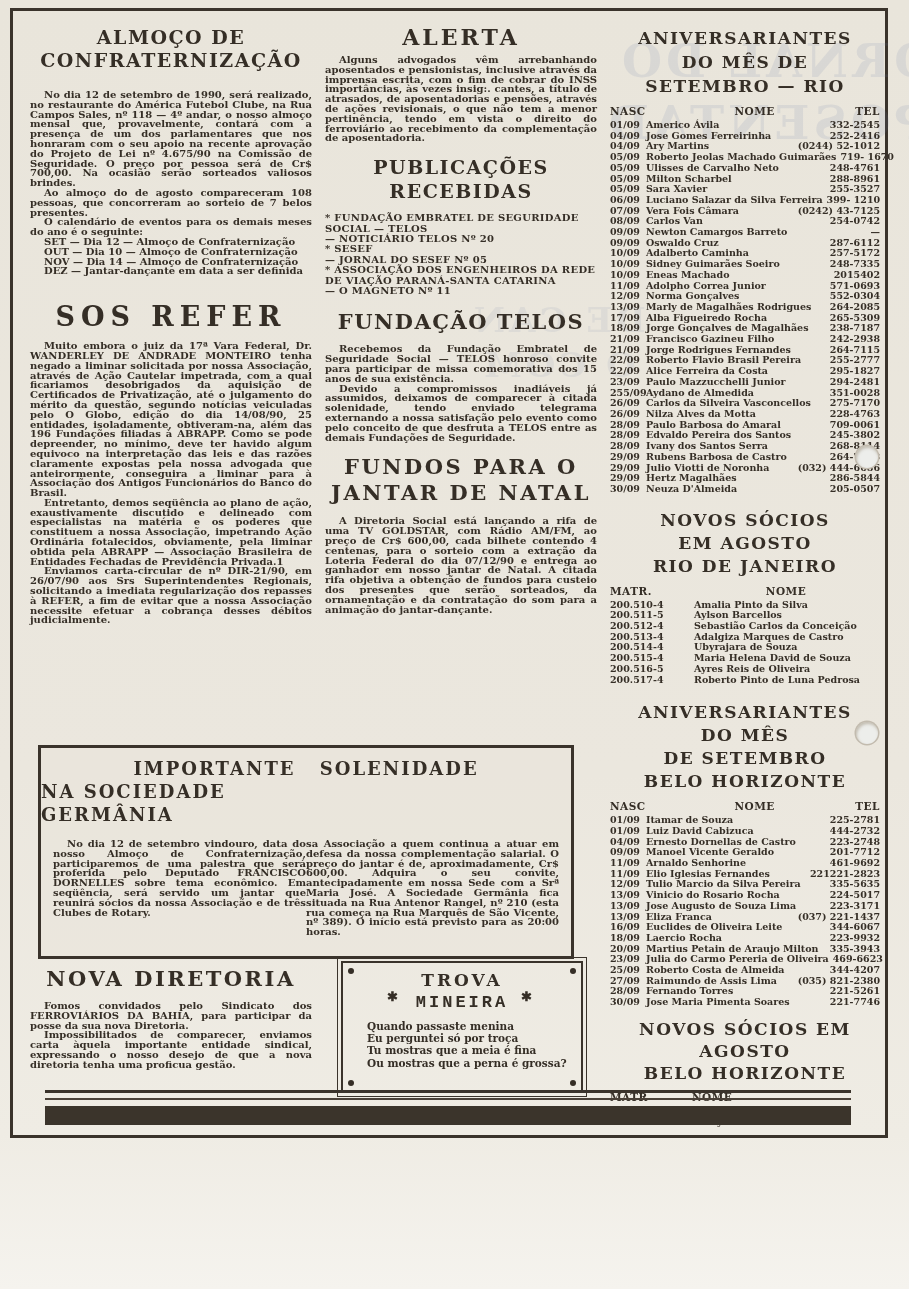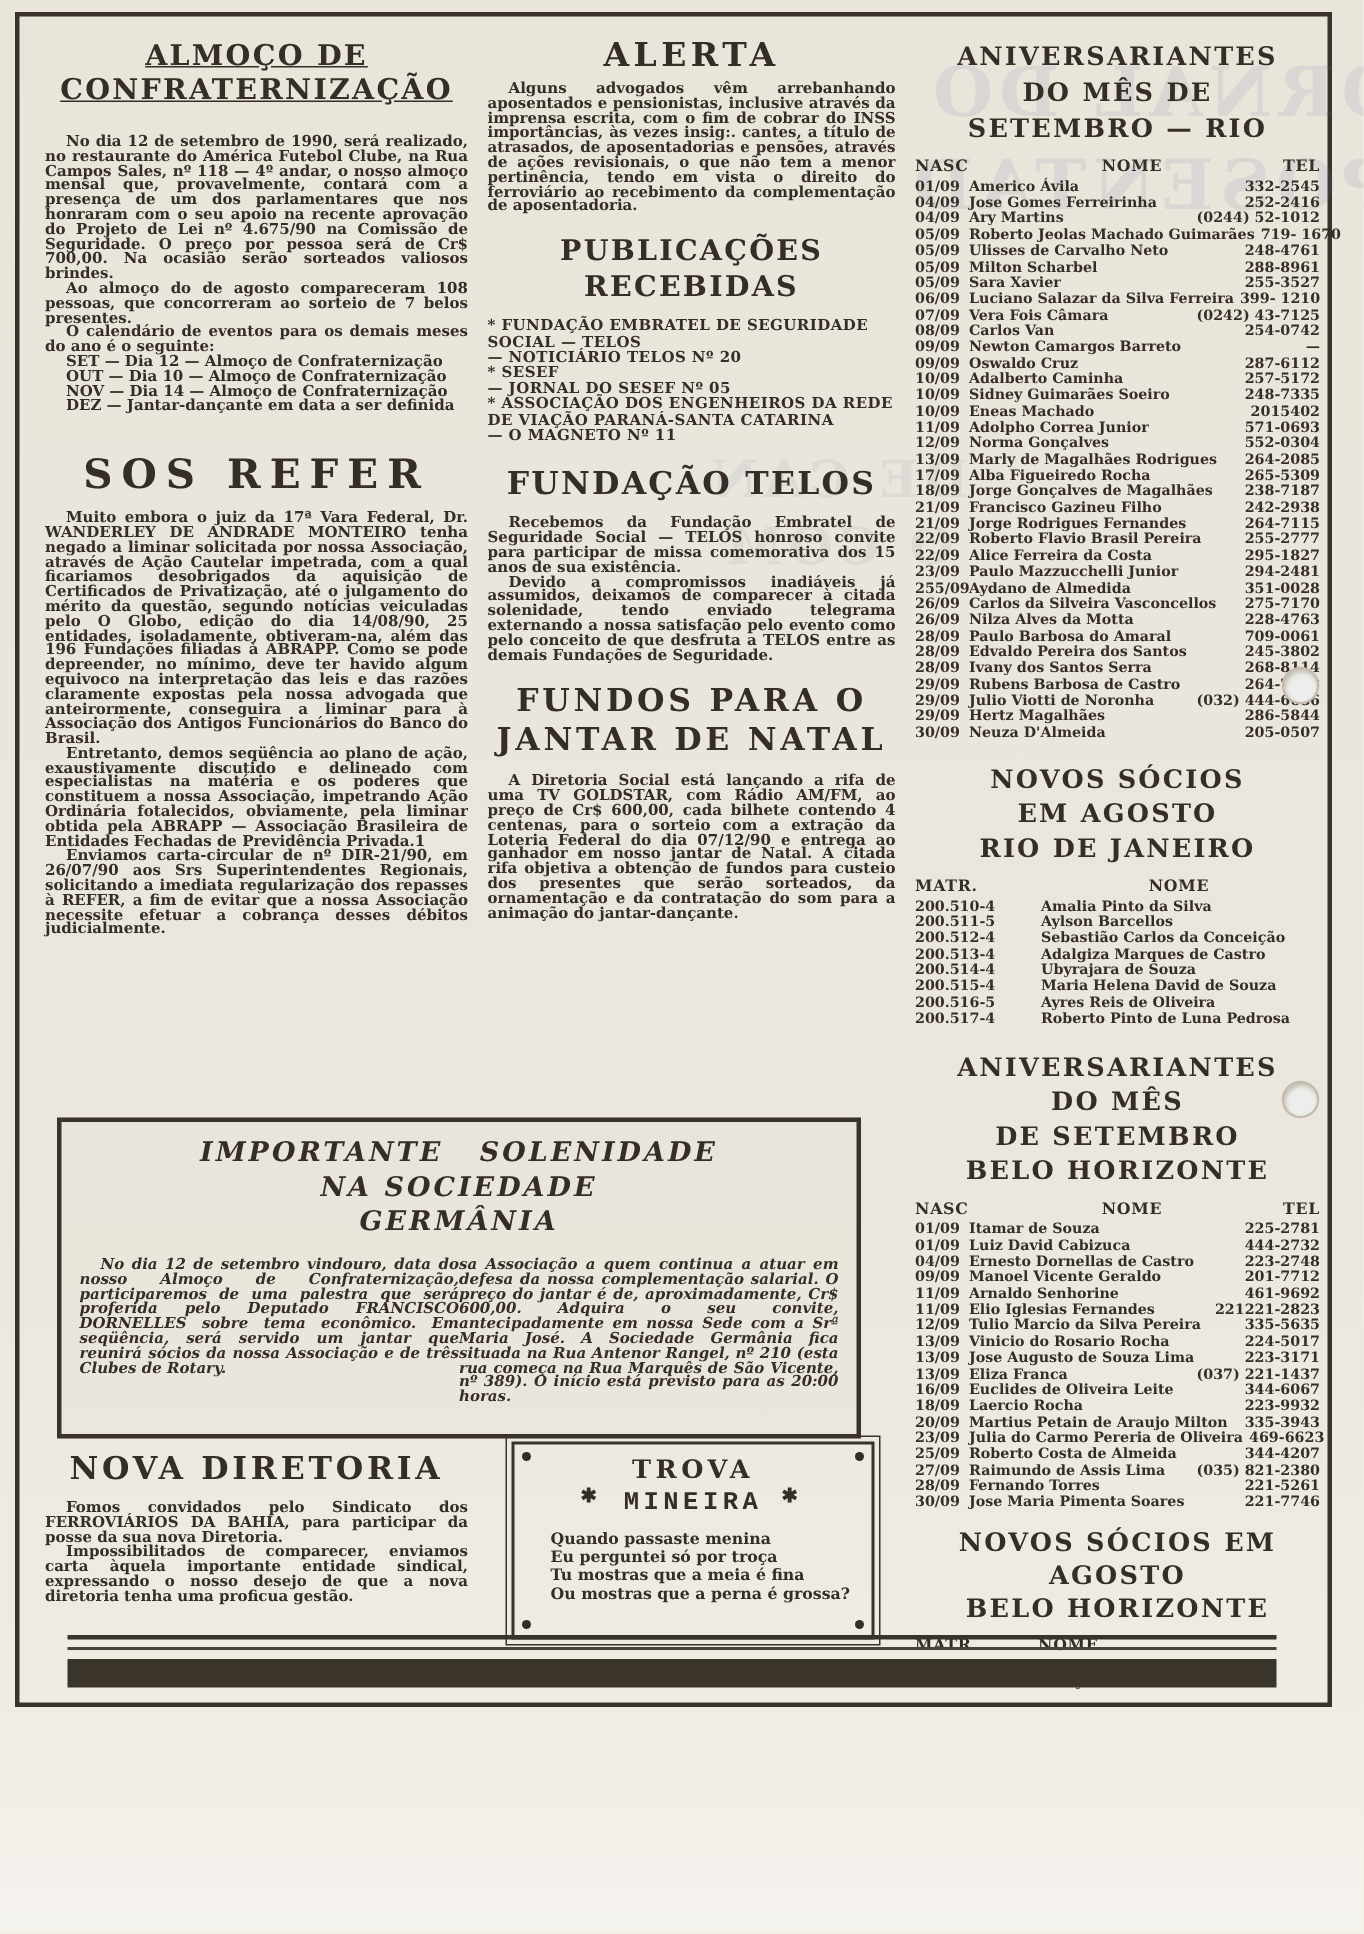--- a/index.html
+++ b/index.html
@@ -14,41 +14,41 @@
   .wm3{left:470px;top:300px;font-size:34px;color:rgba(105,125,170,0.10);}
   .wm4{left:480px;top:345px;font-size:34px;color:rgba(105,125,170,0.10);}
   .hole{position:absolute;width:22px;height:22px;border-radius:50%;background:#edeeeb;
     box-shadow:0 0 0 1.5px #c2bbae, inset 1px 2px 3px rgba(160,150,130,.55);z-index:3;}
   .col{position:absolute;z-index:2;}
   .col1{left:30px;top:26px;width:282px;}
   .col2{left:325px;top:24px;width:272px;}
   .col3{left:610px;top:26px;width:270px;}
   .bt{font-size:10px;line-height:9.8px;text-align:justify;}
   p.bt{margin:0;text-indent:14px;}
-  .h2a{font-size:19px;line-height:23px;text-align:center;letter-spacing:1.5px;margin:0;text-decoration:underline;}
+  .h2a{font-size:19px;line-height:23px;text-align:center;letter-spacing:1.5px;margin:0;}
   .h-sos{font-size:27px;line-height:30px;text-align:center;letter-spacing:6px;margin:26px 0 9px 0;}
   .h-alerta{font-size:22px;line-height:26px;text-align:center;letter-spacing:3px;margin:0 0 5px 0;}
   .h-mid{font-size:19px;line-height:24px;text-align:center;letter-spacing:1.5px;margin:0;}
   .mt10{margin-top:10px;}.mt12{margin-top:12px;}.mt14{margin-top:14px;}
   .h-right{font-size:17px;line-height:24px;text-align:center;letter-spacing:1.5px;margin:0;}
   .h-right2{font-size:17px;line-height:23px;text-align:center;letter-spacing:1.5px;margin:0;}
   .lhead{display:flex;font-size:10.5px;line-height:12px;letter-spacing:.5px;margin:7px 0 3px 0;}
   .lhead .c1{width:44px;}
   .lhead .c2{flex:1;text-align:center;}
   .lhead .c3{text-align:right;}
   .lhead.socios .c1{width:82px;}
   .lr{display:flex;font-size:9.5px;line-height:10.7px;white-space:nowrap;}
   .lr .nasc{width:34px;flex:none;}
   .lr .nome{padding-left:2px;overflow:visible;}
   .lr .tel{margin-left:auto;padding-left:4px;}
   .lr.socio .nasc{width:82px;}
   .pubitem{margin:0;font-size:10px;line-height:10.4px;text-align:left;letter-spacing:.3px;}
-  .box-sol{position:absolute;left:38px;top:745px;width:530px;height:208px;border:3px solid #3a332b;z-index:2;background:rgba(233,229,219,.6);font-style:italic;}
+  .box-sol{position:absolute;left:38px;top:745px;width:530px;height:208px;border:3px solid #3a332b;z-index:2;background:rgba(233,229,219,.6);}
   .sol-t1{font-size:18px;line-height:23px;text-align:center;letter-spacing:2px;word-spacing:16px;margin:9px 0 0 0;}
-  .sol-t2{font-size:18px;line-height:23px;text-align:center;letter-spacing:2px;margin:0;}
+  .sol-t2{font-size:18px;line-height:23px;text-align:left;letter-spacing:2px;margin:0;}
   .sol-cols{display:flex;padding:0 12px;margin-top:13px;}
   .sol-cols .sc{flex:1;}
   .nd{position:absolute;left:30px;top:966px;width:282px;z-index:2;}
   .h-nd{font-size:21px;line-height:25px;text-align:center;letter-spacing:2.5px;margin:0 0 10px 0;}
   .box-trova{position:absolute;left:337px;top:957px;width:242px;height:132px;border:1.5px solid #3a332b;padding:3px;z-index:2;}
   .trova-in{position:relative;border:2px solid #3a332b;width:100%;height:100%;box-sizing:border-box;}
   .dot{position:absolute;width:6px;height:6px;border-radius:50%;background:#352e26;}
   .dot.tl{left:5px;top:5px;}.dot.tr{right:5px;top:5px;}.dot.bl{left:5px;bottom:5px;}.dot.br{right:5px;bottom:5px;}
   .h-trova{font-size:17px;line-height:20px;text-align:center;letter-spacing:3px;margin:7px 0 0 0;}
   .star{position:absolute;font-size:13px;}

